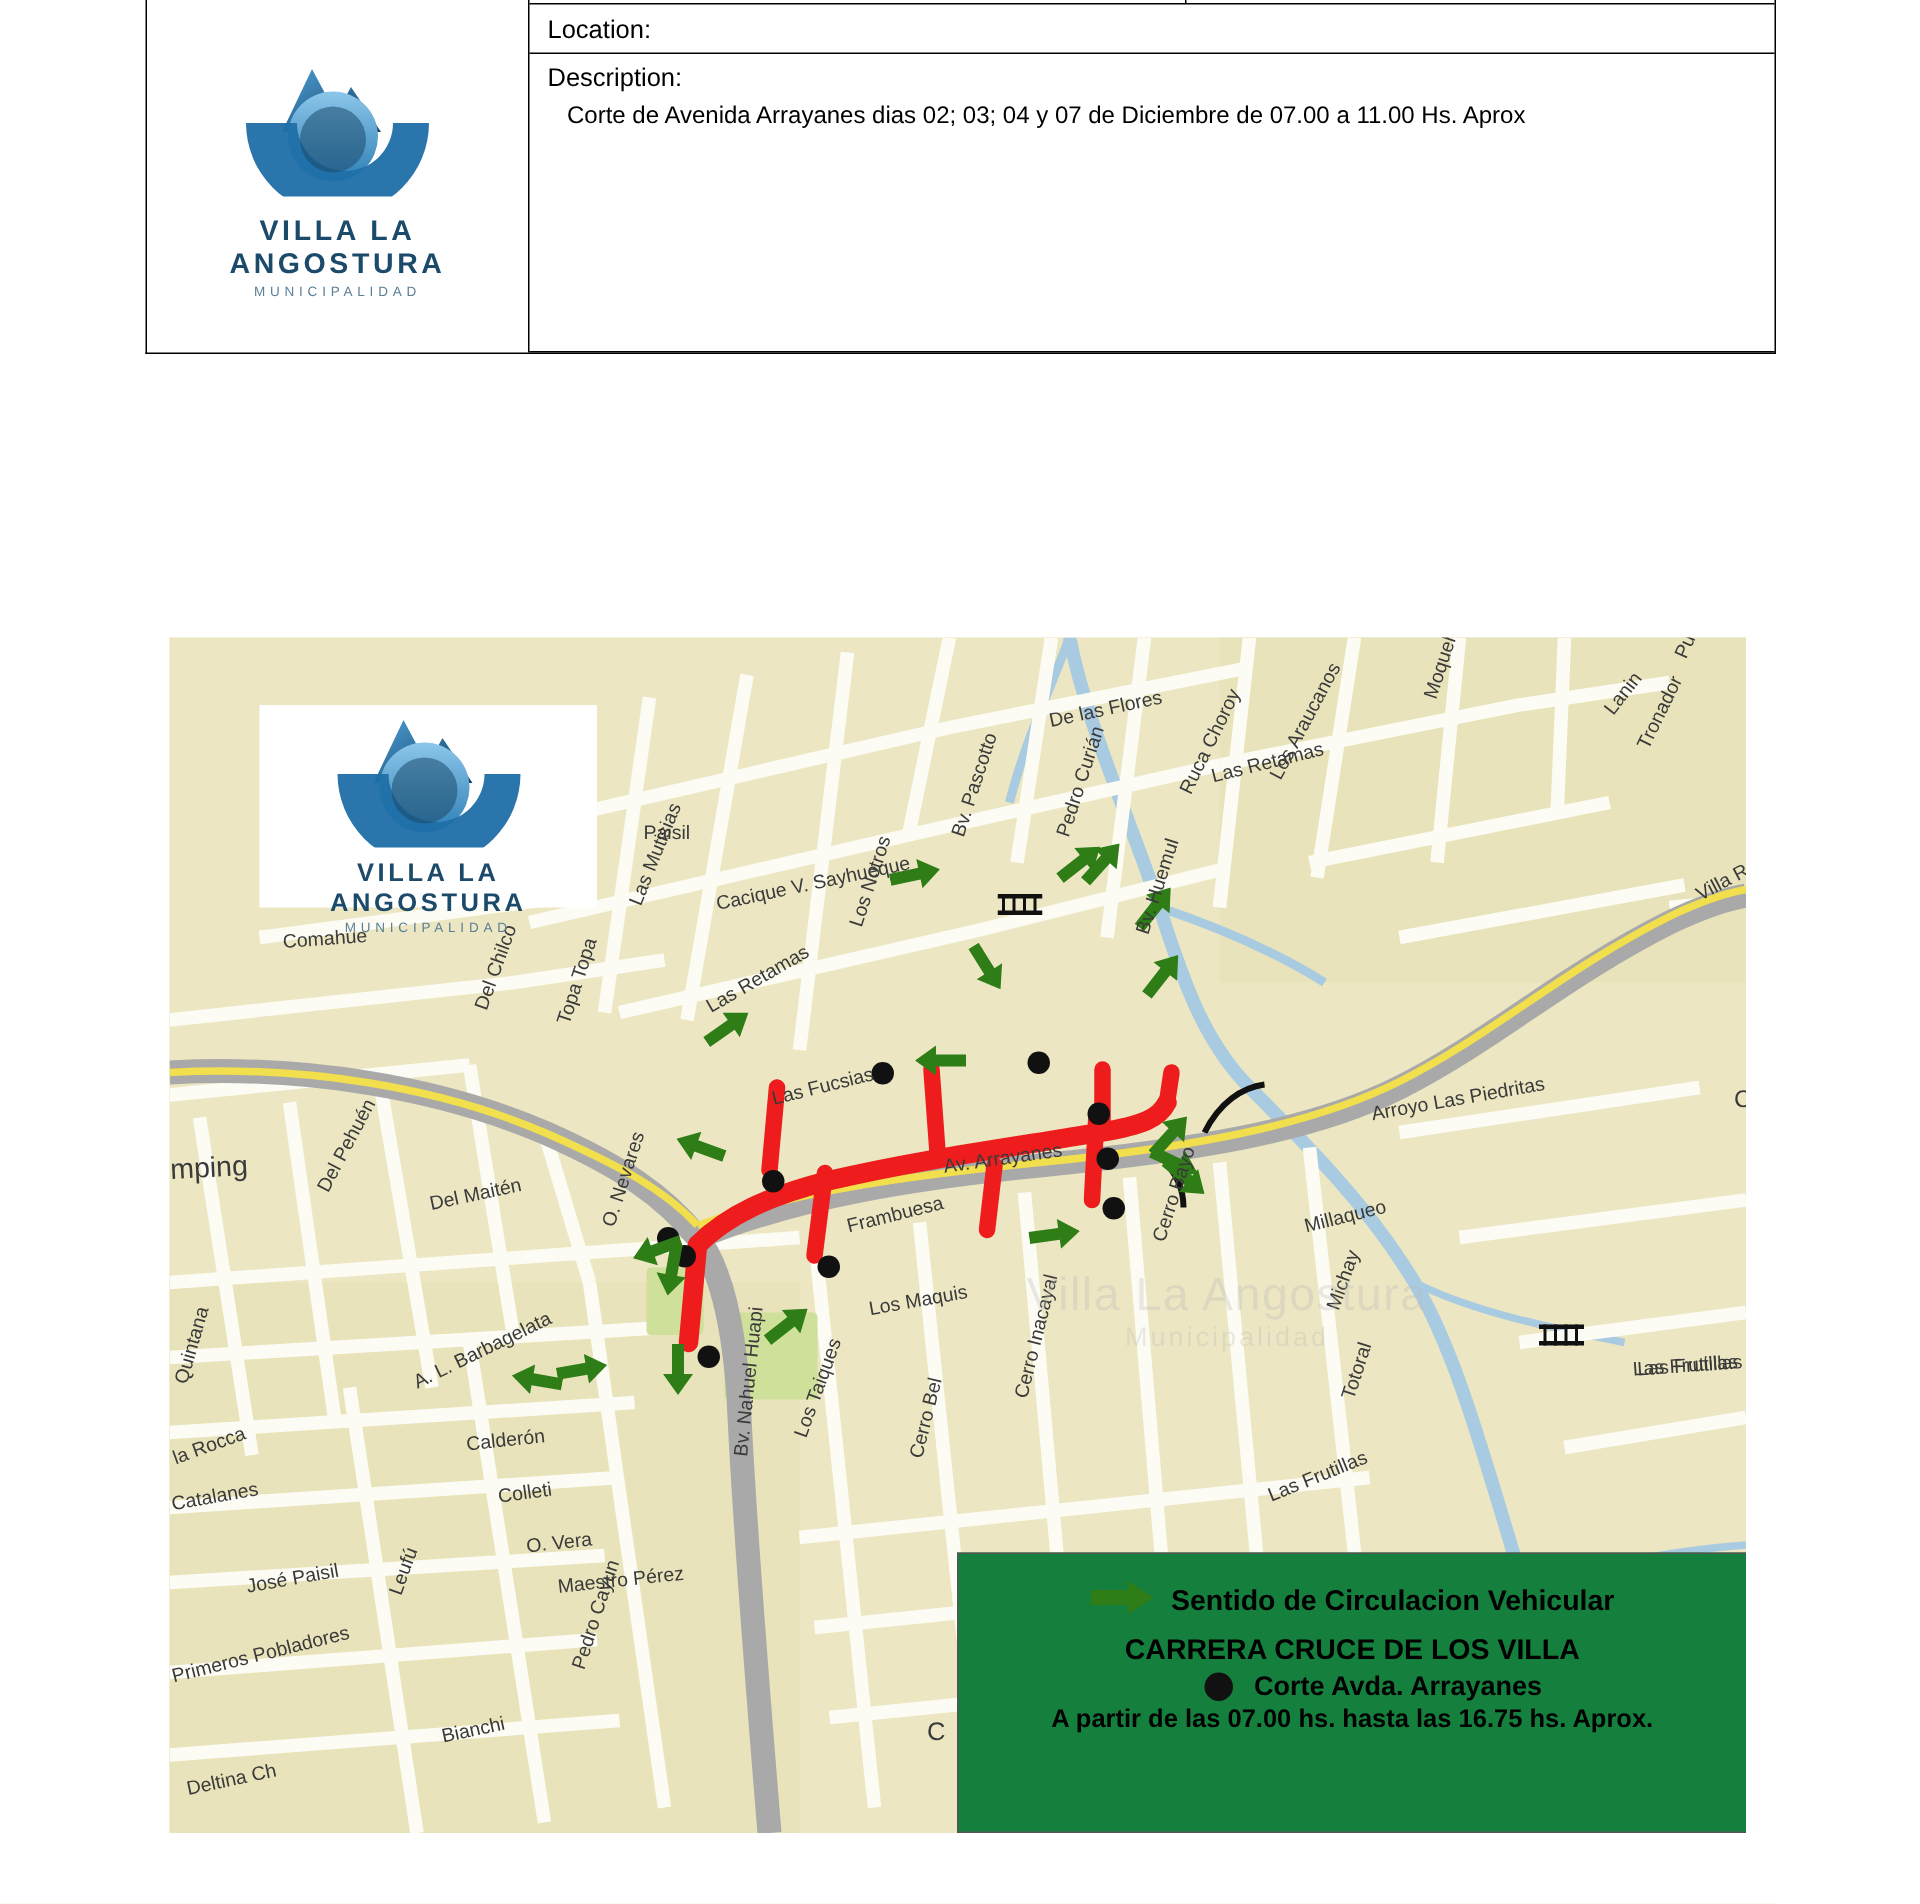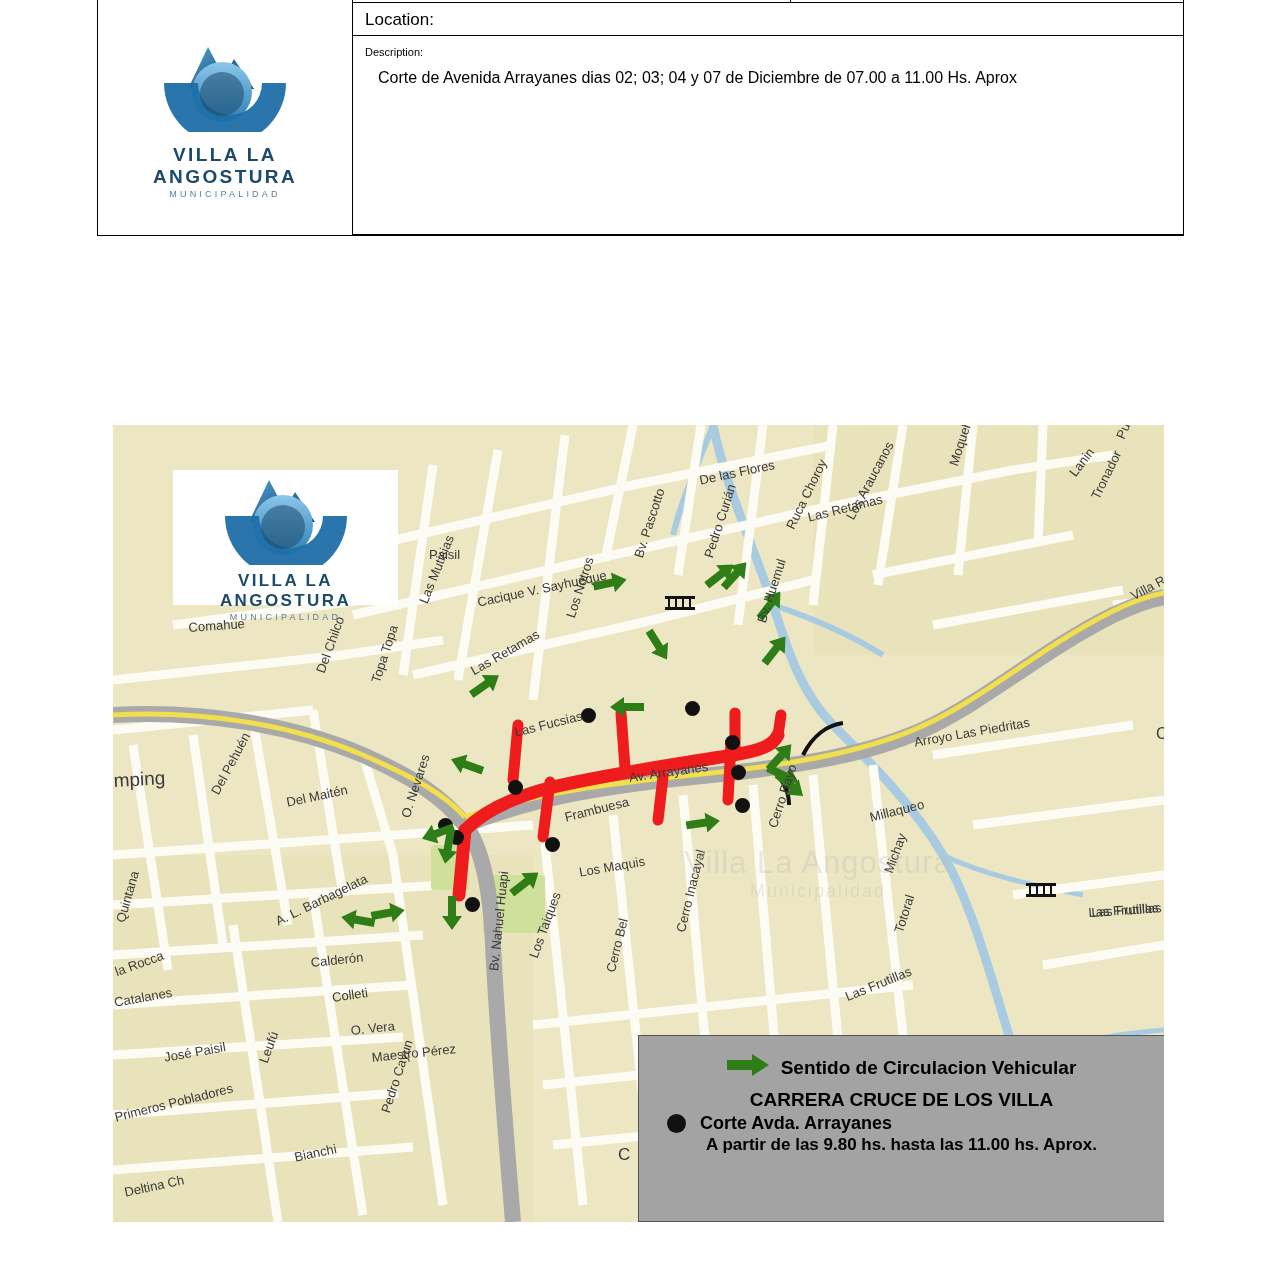--- a/index.html
+++ b/index.html
@@ -68,21 +68,21 @@
     background: #000;
   }
   #location-row {
     height: 33px;
     line-height: 28px;
   }
   #description-row {
     height: 199px;
   }
   #description-label {
-    font-size: 11px;
+    font-size: 17px;
     line-height: 26px;
   }
   #description-text {
     font-size: 16px;
     padding-left: 13px;
     line-height: 26px;
   }
 
   
   .logo-wrap { text-align: center; }
@@ -180,39 +180,39 @@
     text-align: center;
   }
 
   
   #legend {
     position: absolute;
     left: 525px;
     top: 610px;
     width: 527px;
     height: 187px;
-    background: #a3a3a3;
+    background: #15803d;
     border: 1px solid #555;
     box-sizing: border-box;
     text-align: center;
     font-weight: bold;
   }
   #legend-row1 {
     display: flex;
     align-items: center;
     justify-content: center;
     gap: 12px;
     margin-top: 18px;
     font-size: 19px;
   }
   #legend-row2 { font-size: 19px; margin-top: 8px; }
   #legend-row3 {
     display: flex;
     align-items: center;
-    justify-content: flex-start;
+    justify-content: center;
     gap: 14px;
     font-size: 18px;
     margin-top: 2px;
     padding-left: 28px;
   }
   #legend-row4 {
     display: flex;
     align-items: center;
     justify-content: center;
     gap: 14px;
@@ -590,17 +590,17 @@
               <path d="M0 6 L25 6 L25 0 L42 11 L25 22 L25 16 L0 16 Z" fill="#2f7d16"></path>
             </svg>
         </span>
         <span>Sentido de Circulacion Vehicular</span>
       </div>
       <div id="legend-row2">CARRERA CRUCE DE LOS VILLA</div>
       <div id="legend-row3">
         <span class="legend-dot"></span>
         <span>Corte Avda. Arrayanes</span>
       </div>
-      <div id="legend-row6">A partir de las 9.80 hs. hasta las 11.00 hs. Aprox.</div>
+      <div id="legend-row6">A partir de las 07.00 hs. hasta las 16.75 hs. Aprox.</div>
     </div>
 
   </div>
 </div>
 
 </body></html>

